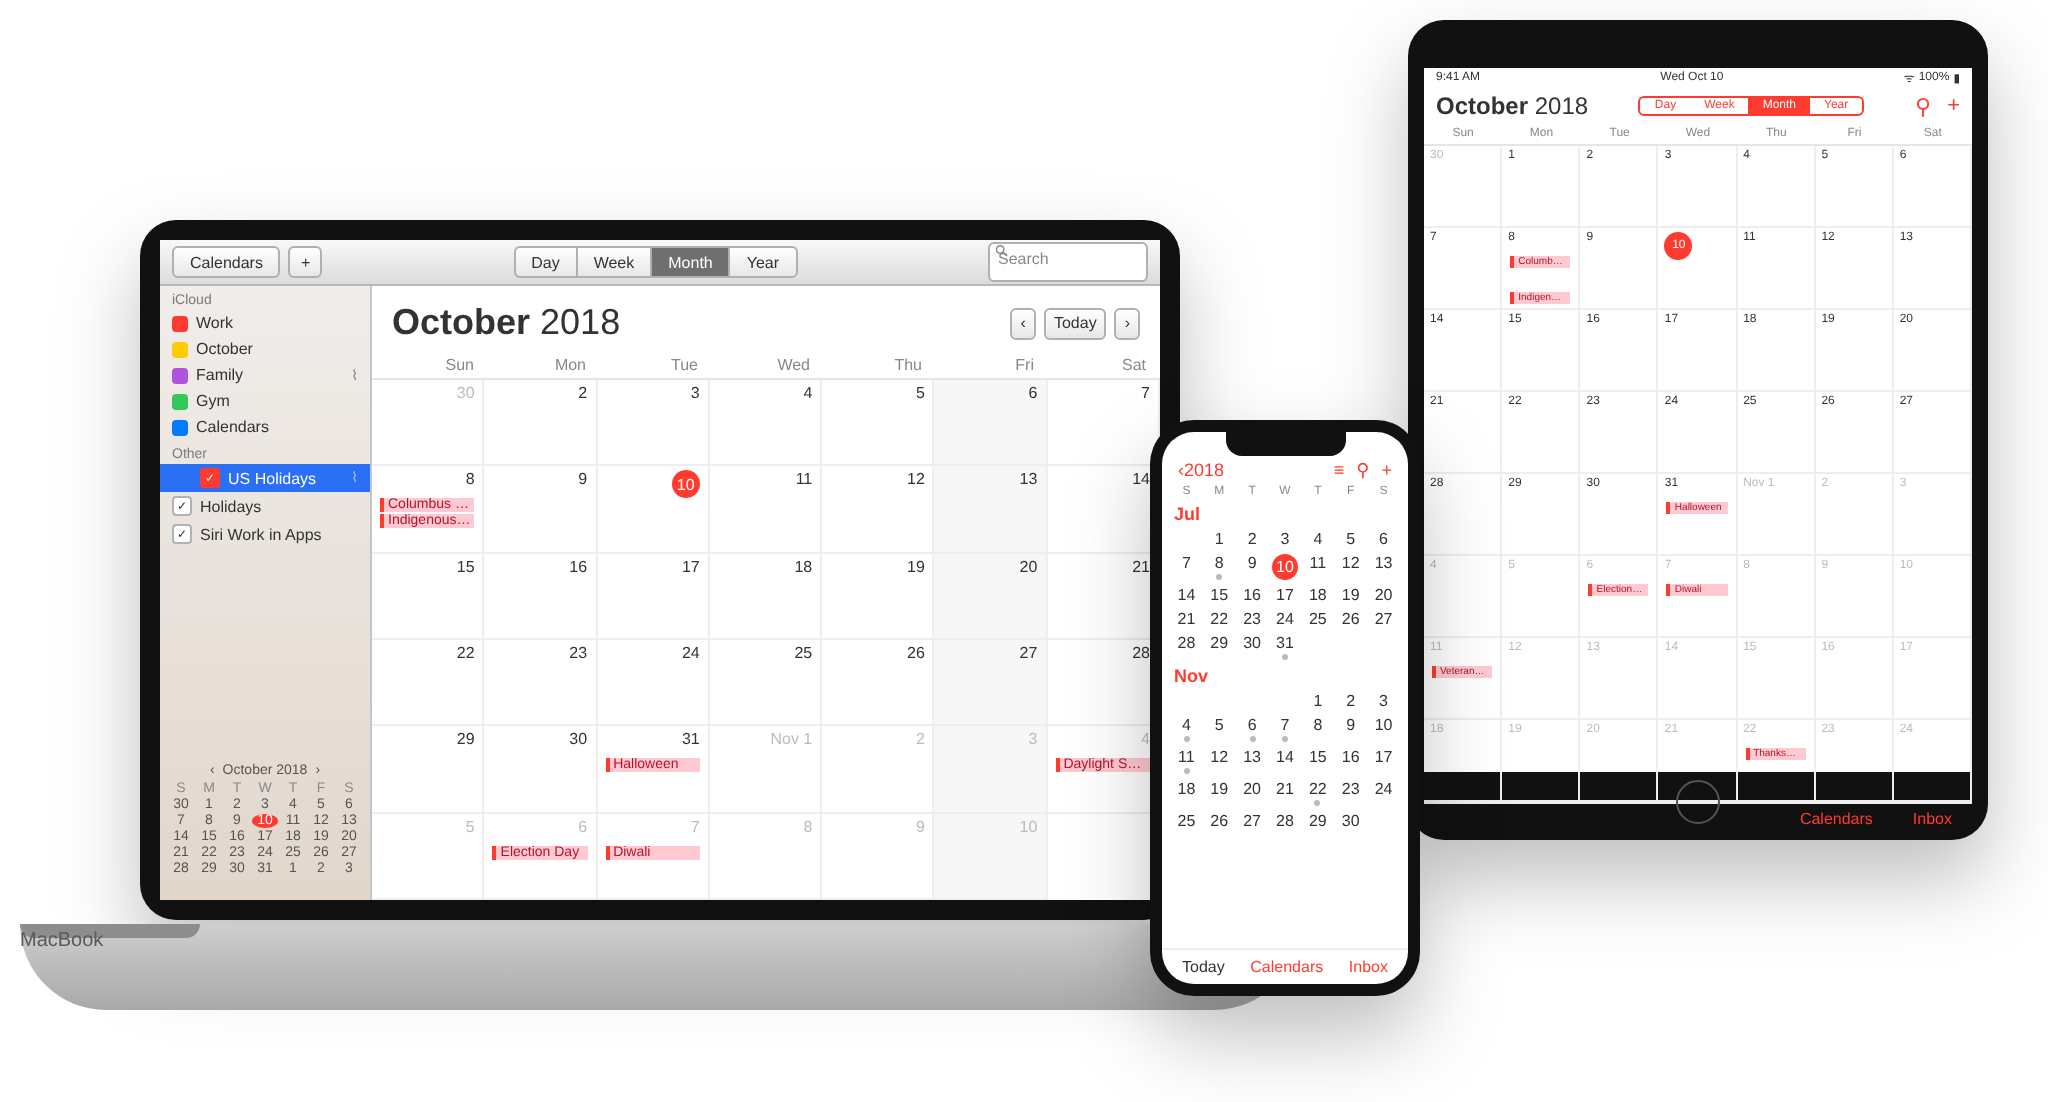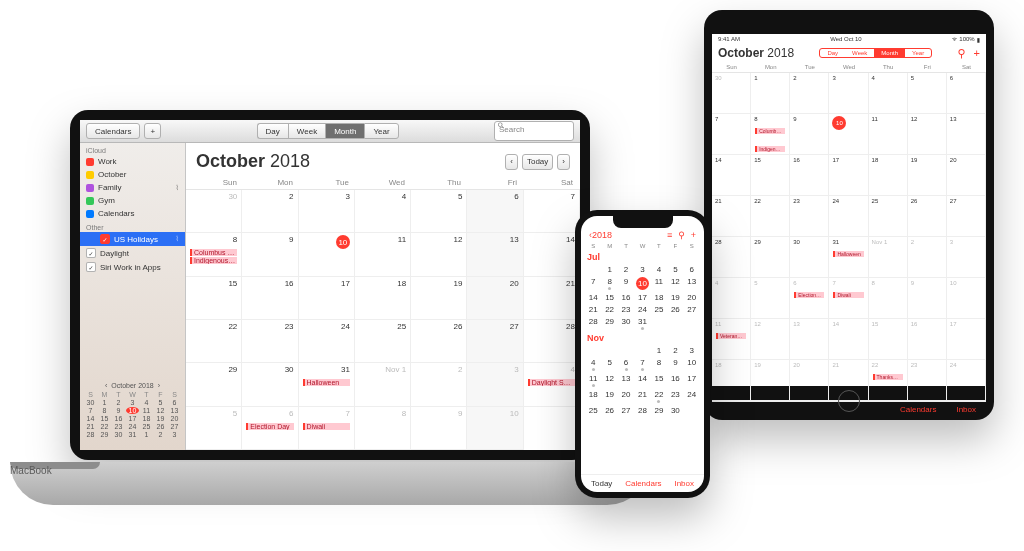--- a/index.html
+++ b/index.html
@@ -142,21 +142,21 @@
             </div>
           <div class="side-sect">Other</div>
           <div id="side-other">
               <div class="side-item sel">
                 <span class="chk">✓</span>
                 <span>US Holidays</span>
                 <span class="wifi">⌇</span>
               </div>
               <div class="side-item">
                 <span class="chk">✓</span>
-                <span>Daylight</span>
+                <span>Holidays</span>
               </div>
               <div class="side-item">
                 <span class="chk">✓</span>
                 <span>Siri Work in Apps</span>
               </div>
             </div>
           <div class="mini">
             <div class="mini-head">
                 <span>‹</span>
                 <span>October 2018</span>

